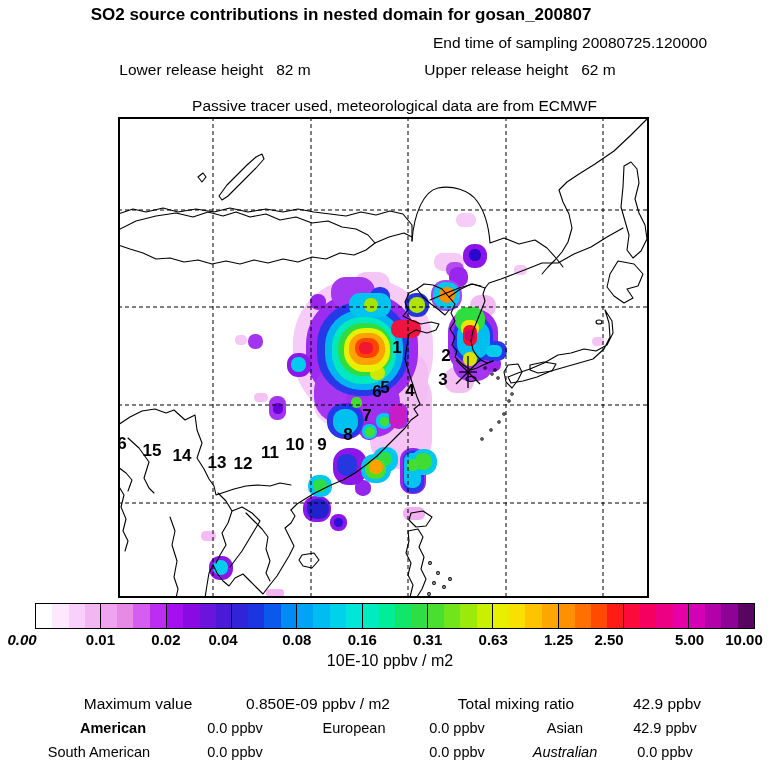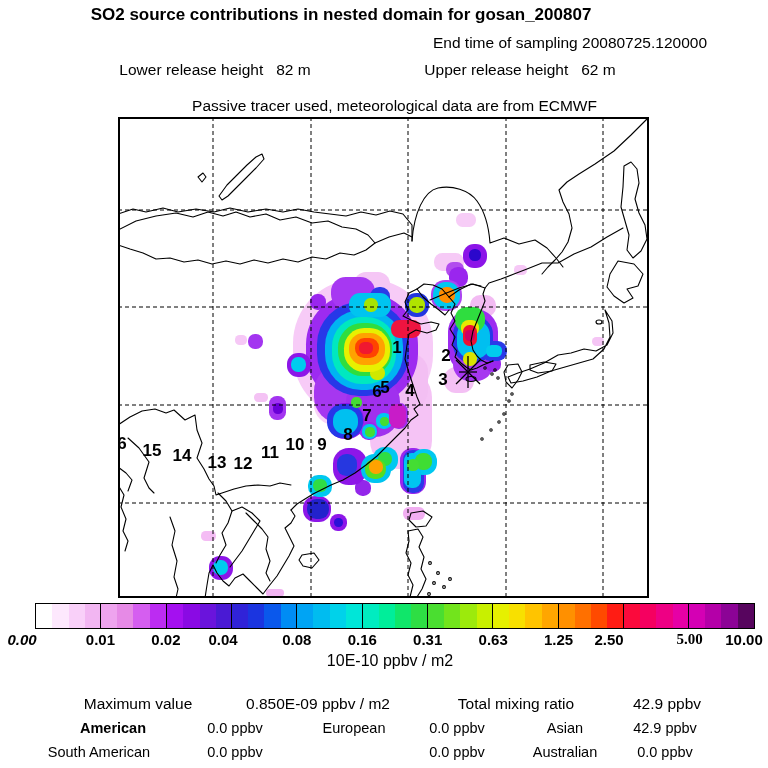--- a/index.html
+++ b/index.html
@@ -242,37 +242,37 @@
       <span class="cb-lab" style="left: 22px; font-style: italic;">0.00</span>
       <span class="cb-lab" style="left: 100.45px;">0.01</span>
       <span class="cb-lab" style="left: 165.9px;">0.02</span>
       <span class="cb-lab" style="left: 217px; margin-left: 6px;">0.04</span>
       <span class="cb-lab" style="left: 296.8px;">0.08</span>
       <span class="cb-lab" style="left: 362.25px;">0.16</span>
       <span class="cb-lab" style="left: 427.7px;">0.31</span>
       <span class="cb-lab" style="left: 493.15px;">0.63</span>
       <span class="cb-lab" style="left: 558.6px;">1.25</span>
       <span class="cb-lab" style="left: 609px;">2.50</span>
-      <span class="cb-lab" style="left: 689.5px; font-family: Liberation Serif, serif;">5.00</span>
+      <span class="cb-lab" style="left: 689.5px;">5.00</span>
       <span class="cb-lab" style="left: 744px;">10.00</span>
     </div>
   <div class="unit" style="left:390px;top:652px;">10E-10 ppbv / m2</div>
 
   <div class="stat" style="left:138px;top:695px;">Maximum value</div>
   <div class="stat" style="left:318px;top:695px;">0.850E-09 ppbv / m2</div>
   <div class="stat" style="left:516px;top:695px;">Total mixing ratio</div>
   <div class="stat" style="left:667px;top:695px;">42.9 ppbv</div>
   <div id="stats-rows">
       <span class="stat2" style="left: 113px; top: 720px; font-weight: bold;">American</span>
       <span class="stat2" style="left: 235px; top: 720px;">0.0 ppbv</span>
       <span class="stat2" style="left: 354px; top: 720px;">European</span>
       <span class="stat2" style="left: 457px; top: 720px;">0.0 ppbv</span>
       <span class="stat2" style="left: 565px; top: 720px;">Asian</span>
       <span class="stat2" style="left: 665px; top: 720px;">42.9 ppbv</span>
       <span class="stat2" style="left: 99px; top: 744px;">South American</span>
       <span class="stat2" style="left: 235px; top: 744px;">0.0 ppbv</span>
       <span class="stat2" style="left: 354px; top: 744px; margin-top: 36px;">African</span>
       <span class="stat2" style="left: 457px; top: 744px;">0.0 ppbv</span>
-      <span class="stat2" style="left: 565px; top: 744px;">Australian</span>
+      <span class="stat2" style="left: 565px; top: 744px; font-style: italic;">Australian</span>
       <span class="stat2" style="left: 665px; top: 744px;">0.0 ppbv</span>
     </div>
 
 </div>
 
 </body></html>

